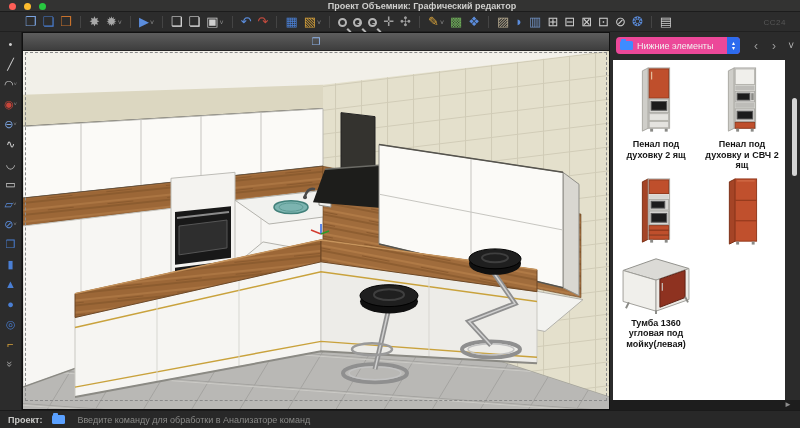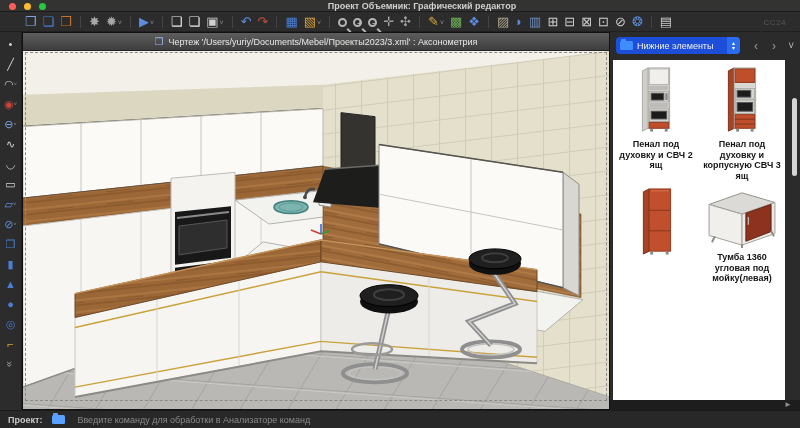--- a/index.html
+++ b/index.html
@@ -35,21 +35,21 @@
   .doc-title{position:relative;height:18px;background:linear-gradient(#5d5d5d,#3e3e3e);border-bottom:1px solid #222;display:flex;align-items:center;justify-content:center;gap:5px;}
   .doc-title .txt{font-size:9px;color:#e8e8e6;}
   .doc-icon{font-size:10px;color:#8fb3e8;line-height:10px;}
   .canvas{position:relative;width:586px;height:358px;overflow:hidden;}
   .canvas svg{display:block;}
   .ants{position:absolute;left:2px;top:1px;right:2px;bottom:8px;border:1px dashed #8a8a8a;pointer-events:none;}
 
   
   .panel{position:absolute;left:610px;top:32px;width:190px;height:378px;background:#2b2b2b;}
   .panel-head{position:absolute;left:0;top:0;width:190px;height:27px;display:flex;align-items:center;}
-  .select{margin-left:6px;width:124px;height:17px;background:#1d4ed8;border-radius:4px;display:flex;align-items:center;overflow:hidden;}
+  .select{margin-left:6px;width:124px;height:17px;background:#ec4899;border-radius:4px;display:flex;align-items:center;overflow:hidden;}
   .select .lbl{flex:1;font-size:9px;color:#f2f2f0;padding-left:4px;white-space:nowrap;}
   .folder{position:relative;width:13px;height:9px;background:#3f8cff;border-radius:1.5px;display:inline-block;margin-left:4px;flex:none;}
   .folder::before{content:'';position:absolute;top:-2px;left:1px;width:5px;height:3px;background:#3f8cff;border-radius:1px;}
   .stepper{width:13px;height:17px;background:#2d6bee;display:flex;flex-direction:column;align-items:center;justify-content:center;color:#fff;font-size:6px;line-height:5px;flex:none;}
   .nav-arrow{font-size:12px;color:#9b9b9b;margin-left:14px;line-height:14px;}
   .head-chev{margin-left:auto;margin-right:6px;font-size:10px;color:#bbb;}
   .cat{position:absolute;left:3px;top:28px;width:172px;height:340px;background:#ffffff;display:grid;grid-template-columns:1fr 1fr;align-content:start;padding-top:4px;}
   .cat-item{display:flex;flex-direction:column;align-items:center;width:86px;padding:2px 1px 4px;}
   .cat-item .cap{font-size:9px;line-height:10.5px;color:#151515;font-weight:600;text-align:center;margin-top:3px;}
   .scrollzone{position:absolute;right:0;top:28px;width:12px;height:340px;background:#2b2b2b;}
@@ -249,21 +249,20 @@
         <span class="glyph" style="color: rgb(217, 163, 58);">⌐</span>
       </span>
       <span class="tbi">
         <span class="glyph rot" style="color: rgb(154, 154, 154);">»</span>
       </span>
     </div>
 
   <div class="doc">
     <div class="doc-title">
       <span class="doc-icon">❐</span>
-      <span class="txt">Чертеж '/Users/yuriy/Documents/Mebel/Проекты2023/3.xml' : Аксонометрия</span>
     </div>
     <div class="canvas">
       <svg width="586" height="358" viewBox="0 0 586 360" preserveAspectRatio="none">
         <defs>
           <pattern id="wallTiles" width="26" height="24" patternUnits="userSpaceOnUse" patternTransform="skewY(-7)">
             <rect width="26" height="24" fill="#e4e0cc"></rect>
             <path d="M0 .5H26M.5 0V24" stroke="#d1ccb7" stroke-width="1"></path>
           </pattern>
           <pattern id="floorTiles" width="48" height="34" patternUnits="userSpaceOnUse" patternTransform="skewX(-28) rotate(4)">
             <rect width="48" height="34" fill="#b9b8b5"></rect>
@@ -432,20 +431,35 @@
             <polygon points="6,18 40,6 74,16 40,28" fill="#dbdad6" stroke="#8f8f8a" stroke-width="1"></polygon>
             <polygon points="6,18 40,28 40,60 6,50" fill="#f0efeb" stroke="#9f9e99" stroke-width="1"></polygon>
             <polygon points="40,28 74,16 74,48 40,60" fill="#eceae6" stroke="#9f9e99" stroke-width="1"></polygon>
             <polygon points="44,27 70,18 70,46 44,56" fill="#8e3220" stroke="#5e1f12" stroke-width="1"></polygon>
             <line x1="46.5" y1="31" x2="46.5" y2="39" stroke="#c9c8c3" stroke-width="1.2"></line>
             <path d="M12,51 L9,57 M40,59 L40,63 M70,45 L73,51" stroke="#8a8a86" stroke-width="2"></path>
           </g>
         </defs>
       </svg>
 
+      <div class="cat-item">
+        <svg width="78" height="70" viewBox="0 0 70 72">
+          <polygon points="21,5 27,2 27,64 21,67" fill="#cfcec9" stroke="#a9a8a3" stroke-width="1"></polygon>
+          <rect x="27" y="2" width="22" height="62" fill="#e9e8e4" stroke="#a9a8a3" stroke-width="1"></rect>
+          <rect x="28" y="3" width="20" height="30" fill="#bf4f2c" stroke="#93391c" stroke-width="1"></rect>
+          <line x1="30.5" y1="6" x2="30.5" y2="14" stroke="#e3c19f" stroke-width="1.2"></line>
+          <rect x="28" y="34" width="20" height="14" fill="#d7d6d2" stroke="#a9a8a3" stroke-width="1"></rect>
+          <rect x="30" y="36.5" width="16" height="9" fill="#1c1c1c" stroke="#585858" stroke-width="1"></rect>
+          <rect x="28" y="49" width="20" height="7" fill="#e4e3df" stroke="#b3b2ad" stroke-width="1"></rect>
+          <rect x="28" y="57" width="20" height="6.5" fill="#e4e3df" stroke="#b3b2ad" stroke-width="1"></rect>
+          <rect x="29" y="64.5" width="3" height="3" fill="#8a8a86"></rect>
+            <rect x="44" y="64.5" width="3" height="3" fill="#8a8a86"></rect>
+        </svg>
+        <span class="cap">Пенал под духовку 2 ящ</span>
+      </div>
 
       <div class="cat-item">
         <svg width="78" height="70" viewBox="0 0 70 72">
           <polygon points="21,5 27,2 27,64 21,67" fill="#cfcec9" stroke="#a9a8a3" stroke-width="1"></polygon>
           <rect x="27" y="2" width="22" height="62" fill="#e9e8e4" stroke="#a9a8a3" stroke-width="1"></rect>
           <rect x="28" y="3" width="20" height="16" fill="#f0efeb" stroke="#b3b2ad" stroke-width="1"></rect>
           <rect x="28" y="20" width="20" height="5" fill="#bdbcb8"></rect>
           <rect x="28" y="26" width="20" height="11" fill="#d7d6d2" stroke="#a9a8a3" stroke-width="1"></rect>
           <rect x="30" y="28" width="13" height="7" fill="#1c1c1c" stroke="#585858" stroke-width="1"></rect>
           <rect x="44.5" y="28" width="2.5" height="7" fill="#8a8a86"></rect>
@@ -468,21 +482,20 @@
           <rect x="28" y="23" width="20" height="11" fill="#d7d6d2" stroke="#a9a8a3" stroke-width="1"></rect>
           <rect x="30" y="25" width="14" height="7" fill="#1c1c1c" stroke="#585858" stroke-width="1"></rect>
           <rect x="28" y="35" width="20" height="14" fill="#d7d6d2" stroke="#a9a8a3" stroke-width="1"></rect>
           <rect x="30" y="37.5" width="16" height="9" fill="#1c1c1c" stroke="#585858" stroke-width="1"></rect>
           <rect x="28" y="50" width="20" height="4.5" fill="#bf4f2c" stroke="#93391c" stroke-width="1"></rect>
           <rect x="28" y="55" width="20" height="4.5" fill="#bf4f2c" stroke="#93391c" stroke-width="1"></rect>
           <rect x="28" y="60" width="20" height="4" fill="#bf4f2c" stroke="#93391c" stroke-width="1"></rect>
           <rect x="29" y="64.5" width="3" height="3" fill="#8a8a86"></rect>
             <rect x="44" y="64.5" width="3" height="3" fill="#8a8a86"></rect>
         </svg>
-        <span class="cap">Пенал под духовку и корпусную СВЧ 3 ящ</span>
       </div>
 
       <div class="cat-item">
         <svg width="78" height="70" viewBox="0 0 70 72">
           <polygon points="22,5 28,2 28,66 22,69" fill="#a54426" stroke="#7c2f15" stroke-width="1"></polygon>
           <rect x="28" y="2" width="22" height="64" fill="#c0502d" stroke="#93391c" stroke-width="1"></rect>
           <line x1="28" y1="24" x2="50" y2="24" stroke="#93391c" stroke-width="1.2"></line>
           <line x1="28" y1="45" x2="50" y2="45" stroke="#93391c" stroke-width="1.2"></line>
           <line x1="30" y1="4" x2="48" y2="4" stroke="#d2704c" stroke-width="1.2"></line>
           <rect x="29" y="66.5" width="3" height="3" fill="#8a8a86"></rect>

